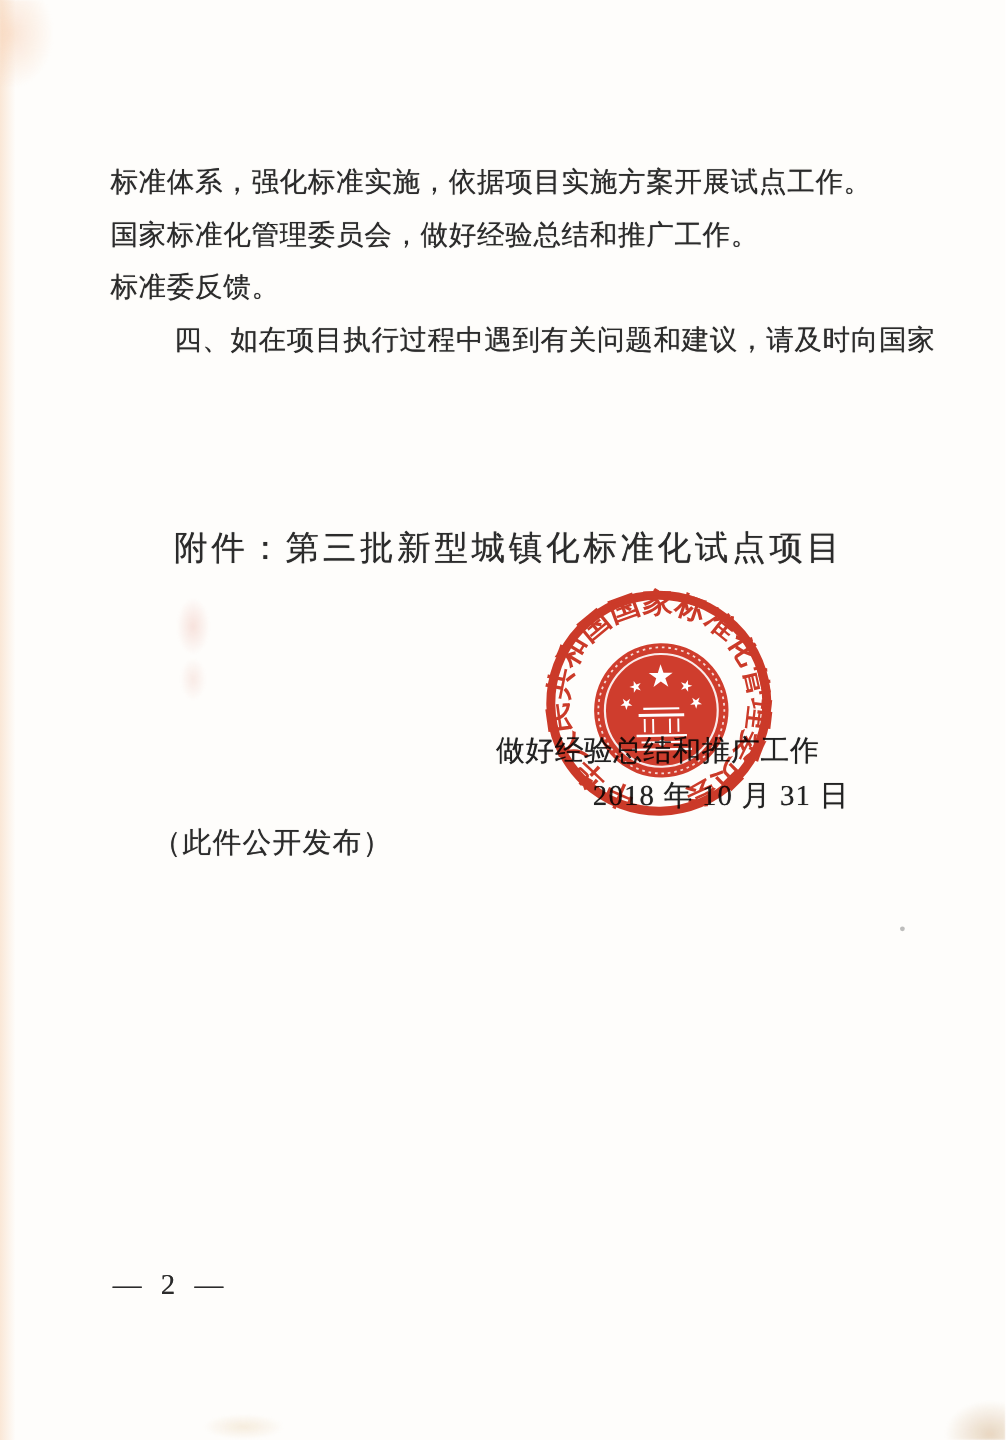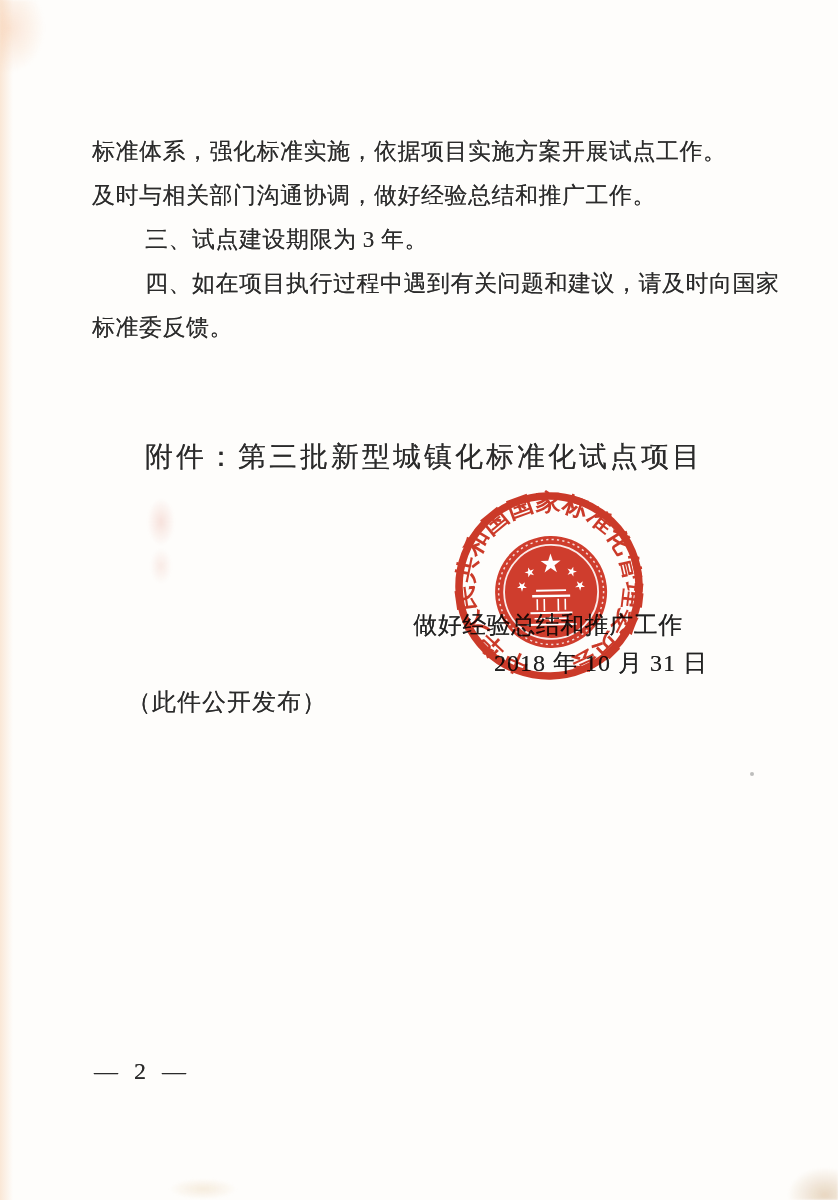--- a/index.html
+++ b/index.html
@@ -84,24 +84,23 @@
   <div class="edge-left"></div>
   <div class="smudge smudge-tl"></div>
   <div class="smudge smudge-a"></div>
   <div class="smudge smudge-b"></div>
   <div class="smudge dot-1"></div>
   <div class="smudge smudge-bottom"></div>
   <div class="smudge smudge-br"></div>
 
   <div class="body-text">
     <div class="line">标准体系，强化标准实施，依据项目实施方案开展试点工作。</div>
-    <div class="line">及时与相关部门沟通协调，做好经验总结和推广工作。</div>
-    <div class="line indent">三、试点建设期限为 3 年。</div>
+    <div class="line">国家标准化管理委员会，做好经验总结和推广工作。</div>
+    <div class="line">标准委反馈。</div>
     <div class="line indent">四、如在项目执行过程中遇到有关问题和建议，请及时向国家</div>
-    <div class="line">标准委反馈。</div>
   </div>
 
   <div class="attachment">附件：第三批新型城镇化标准化试点项目</div>
 
   <svg class="seal" viewBox="0 0 194 194">
     <defs>
       <path id="sealArc" d="M 77.3,170.4 A 76 76 0 1 1 116.7,170.4" fill="none"></path>
       <path id="star" d="M0,-1 L0.2245,-0.309 L0.951,-0.309 L0.3633,0.118 L0.5878,0.809 L0,0.382 L-0.5878,0.809 L-0.3633,0.118 L-0.951,-0.309 L-0.2245,-0.309 Z"></path>
     </defs>
     <g opacity="0.93">

